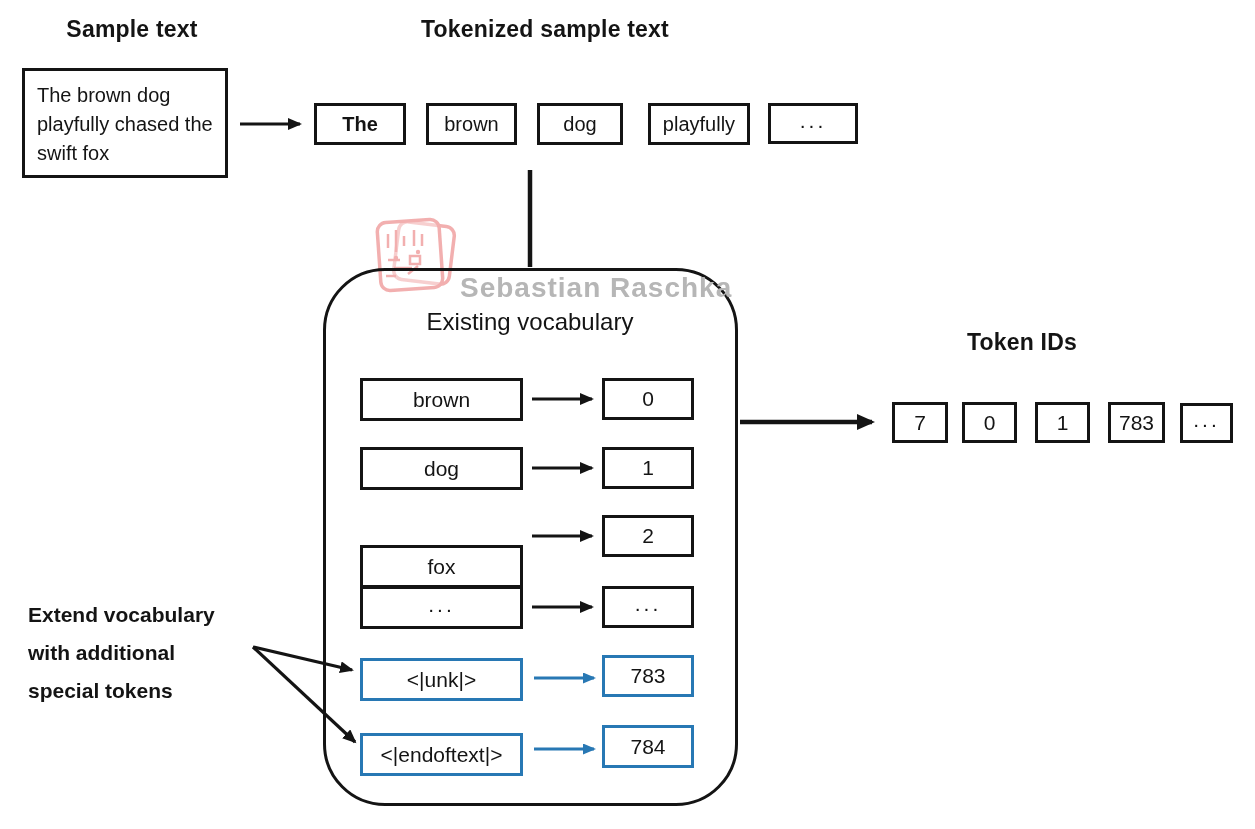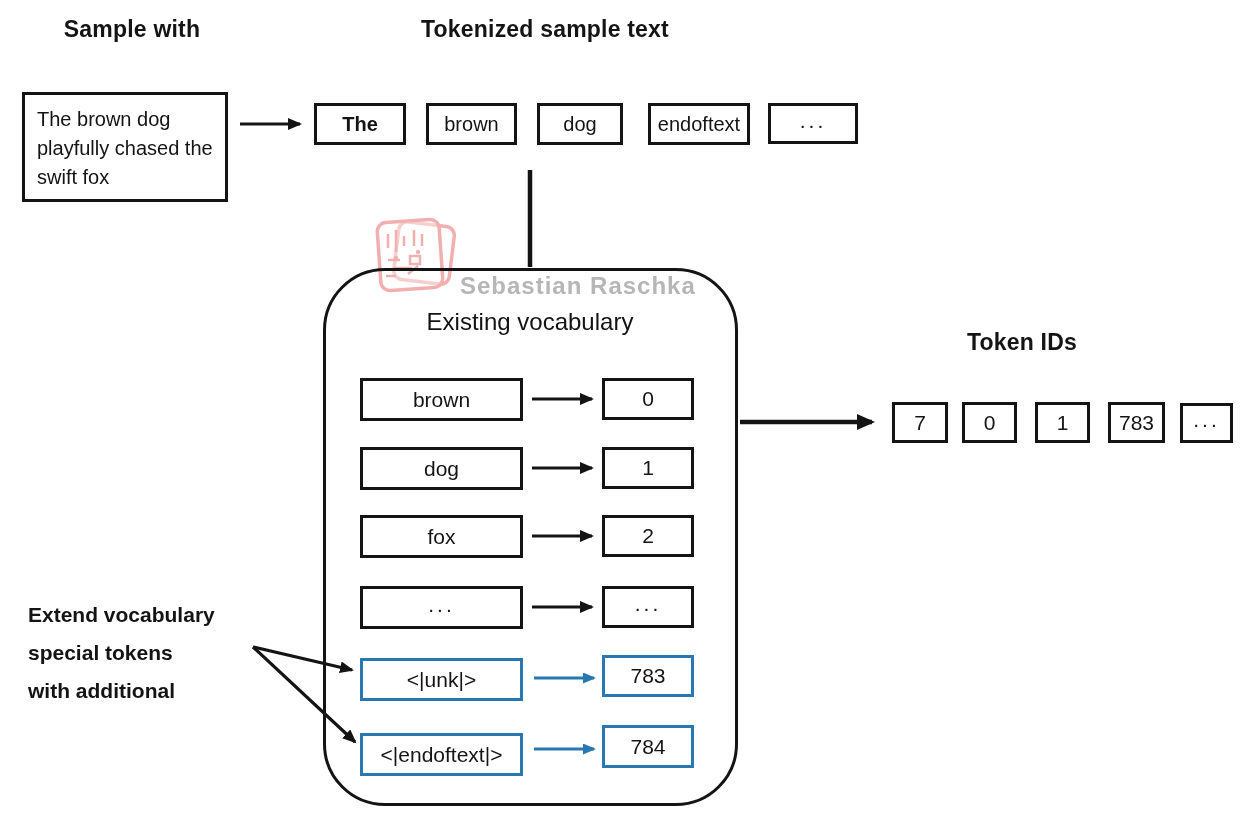--- a/index.html
+++ b/index.html
@@ -18,21 +18,21 @@
     z-index:4;
   }
   .box{
     position:absolute;box-sizing:border-box;
     border:3px solid #141414;background:#ffffff;
     display:flex;align-items:center;justify-content:center;
     font-size:20px;color:#141414;z-index:4;
   }
   .sample-box{
     justify-content:flex-start;align-items:flex-start;
-    padding:10px 10px 0 12px;font-size:20px;line-height:29px;text-align:left;margin-top:24px;
+    padding:10px 10px 0 12px;font-size:20px;line-height:29px;text-align:left;
   }
   .vbox{width:163px;height:43px;font-size:21px;}
   .idbox{width:92px;height:42px;font-size:21px;}
   .tid{font-size:21px;}
   .special{border:3px solid #2878b4;}
   .dots{letter-spacing:3px;font-size:21px;padding-bottom:6px;}
   .container-outline{
     position:absolute;left:323px;top:268px;width:415px;height:538px;
     box-sizing:border-box;border:3.5px solid #141414;border-radius:62px;
     background:transparent;z-index:2;
@@ -41,77 +41,77 @@
     position:absolute;left:330px;top:308px;width:400px;
     text-align:center;font-weight:normal;font-size:24px;z-index:4;
   }
   .annotation{
     position:absolute;left:28px;top:596px;width:216px;
     text-align:left;font-weight:bold;font-size:21px;line-height:38px;
     z-index:4;
   }
   .watermark-text{
     position:absolute;left:460px;top:272px;
-    font-weight:bold;font-size:24px;color:#b6b6b6;letter-spacing:1px;
+    font-weight:bold;font-size:28px;color:#b6b6b6;letter-spacing:1px;
     z-index:5;white-space:nowrap;
   }
   .watermark-logo{position:absolute;left:374px;top:216px;z-index:1;opacity:.85;}
   svg.overlay{position:absolute;left:0;top:0;z-index:3;pointer-events:none;}
 </style>
 </head>
 <body>
 
 <div class="canvas">
 
-  <div class="abs heading" style="left:32px;top:16px;width:200px;">Sample with</div>
+  <div class="abs heading" style="left:32px;top:16px;width:200px;">Sample text</div>
   <div class="abs heading" style="left:395px;top:16px;width:300px;">Tokenized sample text</div>
   <div class="abs heading" style="left:922px;top:329px;width:200px;text-align:center;">Token IDs</div>
 
   <div class="box sample-box" style="left:22px;top:68px;width:206px;height:110px;">The brown dog playfully chased the swift fox</div>
 
   <div class="box" style="left:314px;top:103px;width:92px;height:42px;font-weight:bold;">The</div>
   <div class="box" style="left:426px;top:103px;width:91px;height:42px;">brown</div>
   <div class="box" style="left:537px;top:103px;width:86px;height:42px;">dog</div>
-  <div class="box" style="left:648px;top:103px;width:102px;height:42px;">endoftext</div>
+  <div class="box" style="left:648px;top:103px;width:102px;height:42px;">playfully</div>
   <div class="box dots" style="left:768px;top:103px;width:90px;height:41px;">...</div>
 
   <div class="container-outline"></div>
   <div class="vocab-heading">Existing vocabulary</div>
 
   <svg class="watermark-logo" width="86" height="88" viewBox="0 0 86 88">
     <rect x="22" y="8" width="56" height="58" rx="9" fill="rgba(255,255,255,0.4)" stroke="#f0a2a2" stroke-width="3.5" transform="rotate(7 50 37)"></rect>
     <rect x="5" y="5" width="62" height="68" rx="9" fill="rgba(255,255,255,0.4)" stroke="#f0a2a2" stroke-width="3.5" transform="rotate(-4 36 39)"></rect>
     <g stroke="#f0a2a2" stroke-width="2.5" fill="none">
       <path d="M14 18 v14 M22 14 v22 M30 20 v10 M40 14 v16 M48 18 v12"></path>
       <path d="M14 44 h12 M20 52 h18 M12 60 h10 M34 58 l10 -8"></path>
       <circle cx="22" cy="42" r="2.2" fill="#f0a2a2" stroke="none"></circle>
       <circle cx="44" cy="36" r="2.2" fill="#f0a2a2" stroke="none"></circle>
       <rect x="36" y="40" width="10" height="8"></rect>
     </g>
   </svg>
   <div class="watermark-text">Sebastian Raschka</div>
 
   <div class="box vbox" style="left:360px;top:378px;">brown</div>
   <div class="box vbox" style="left:360px;top:447px;">dog</div>
-  <div class="box vbox" style="left:360px;top:515px;">fox</div>
+  <div class="box vbox" style="left:360px;top:545px;">fox</div>
   <div class="box vbox dots" style="left:360px;top:586px;">...</div>
   <div class="box vbox special" style="left:360px;top:658px;">&lt;|unk|&gt;</div>
   <div class="box vbox special" style="left:360px;top:733px;">&lt;|endoftext|&gt;</div>
 
   <div class="box idbox" style="left:602px;top:378px;">0</div>
   <div class="box idbox" style="left:602px;top:447px;">1</div>
   <div class="box idbox" style="left:602px;top:515px;">2</div>
   <div class="box idbox dots" style="left:602px;top:586px;">...</div>
   <div class="box idbox special" style="left:602px;top:655px;">783</div>
   <div class="box idbox special" style="left:602px;top:725px;height:43px;">784</div>
 
   <div class="annotation">
     <div>Extend vocabulary</div>
+    <div>with additional</div>
     <div>special tokens</div>
-    <div>with additional</div>
   </div>
 
   <div class="box tid" style="left:892px;top:402px;width:56px;height:41px;">7</div>
   <div class="box tid" style="left:962px;top:402px;width:55px;height:41px;">0</div>
   <div class="box tid" style="left:1035px;top:402px;width:55px;height:41px;">1</div>
   <div class="box tid" style="left:1108px;top:402px;width:57px;height:41px;">783</div>
   <div class="box tid dots" style="left:1180px;top:403px;width:53px;height:40px;">...</div>
 
   <svg class="overlay" width="1255" height="829" viewBox="0 0 1255 829">
     <defs>

